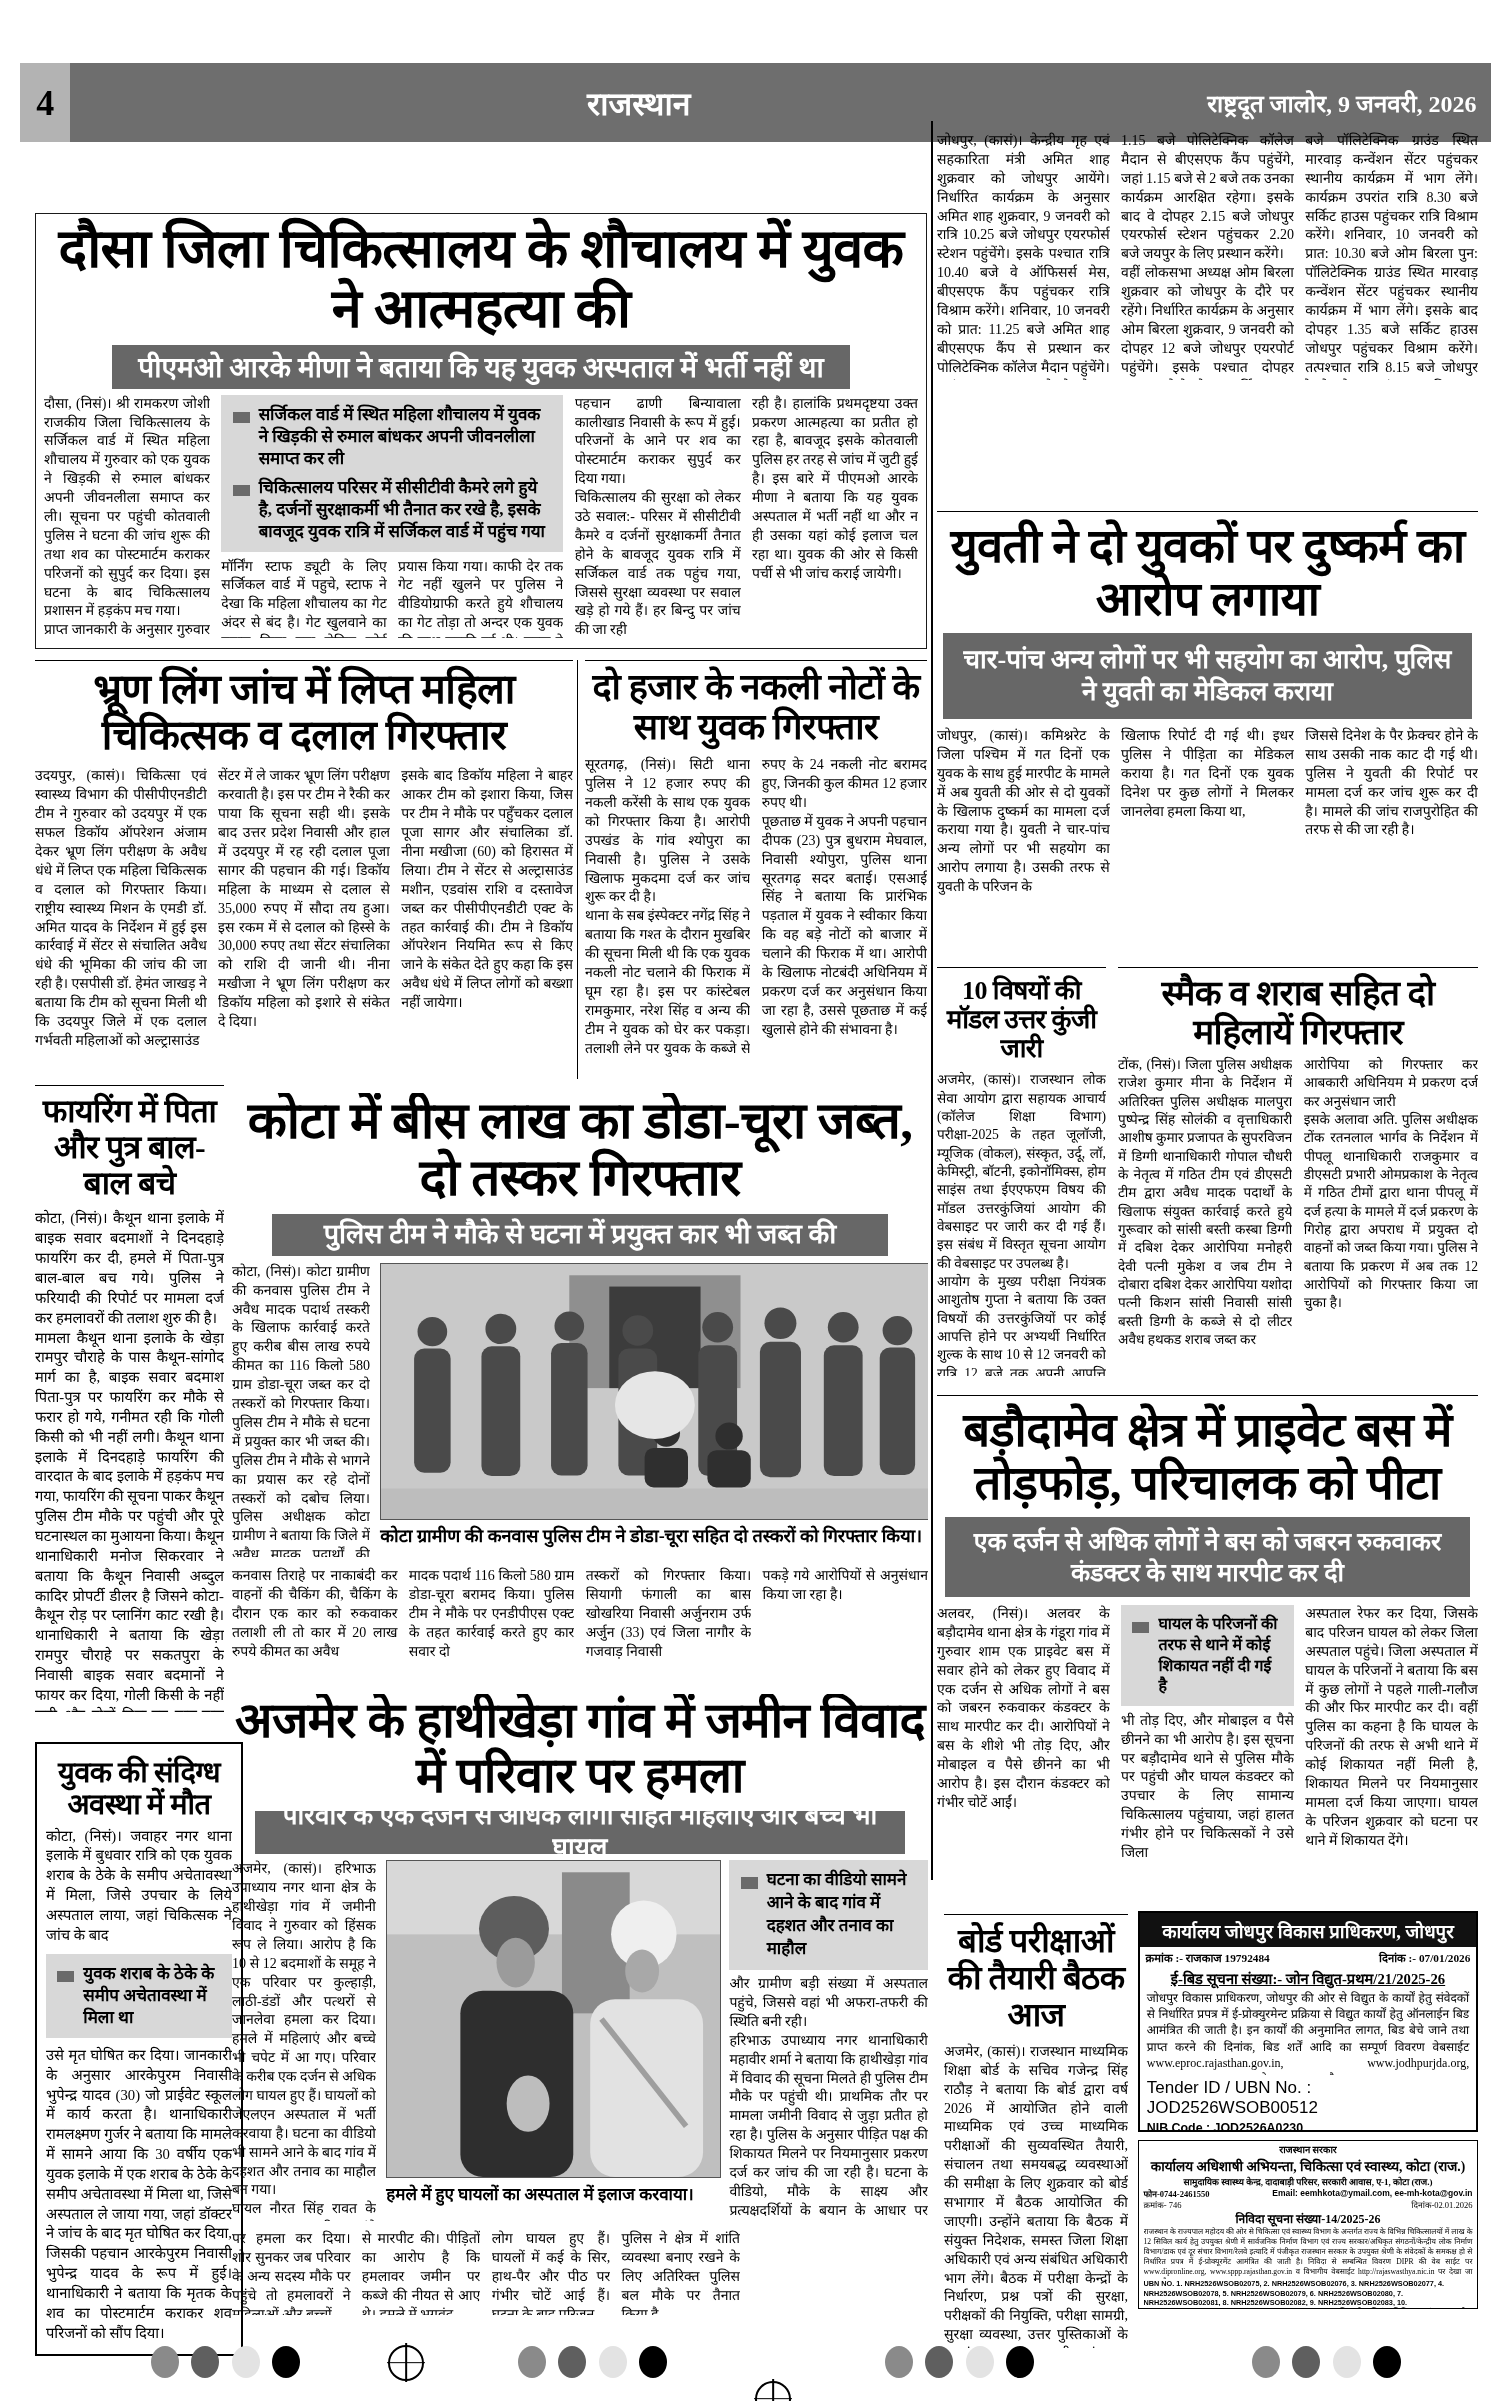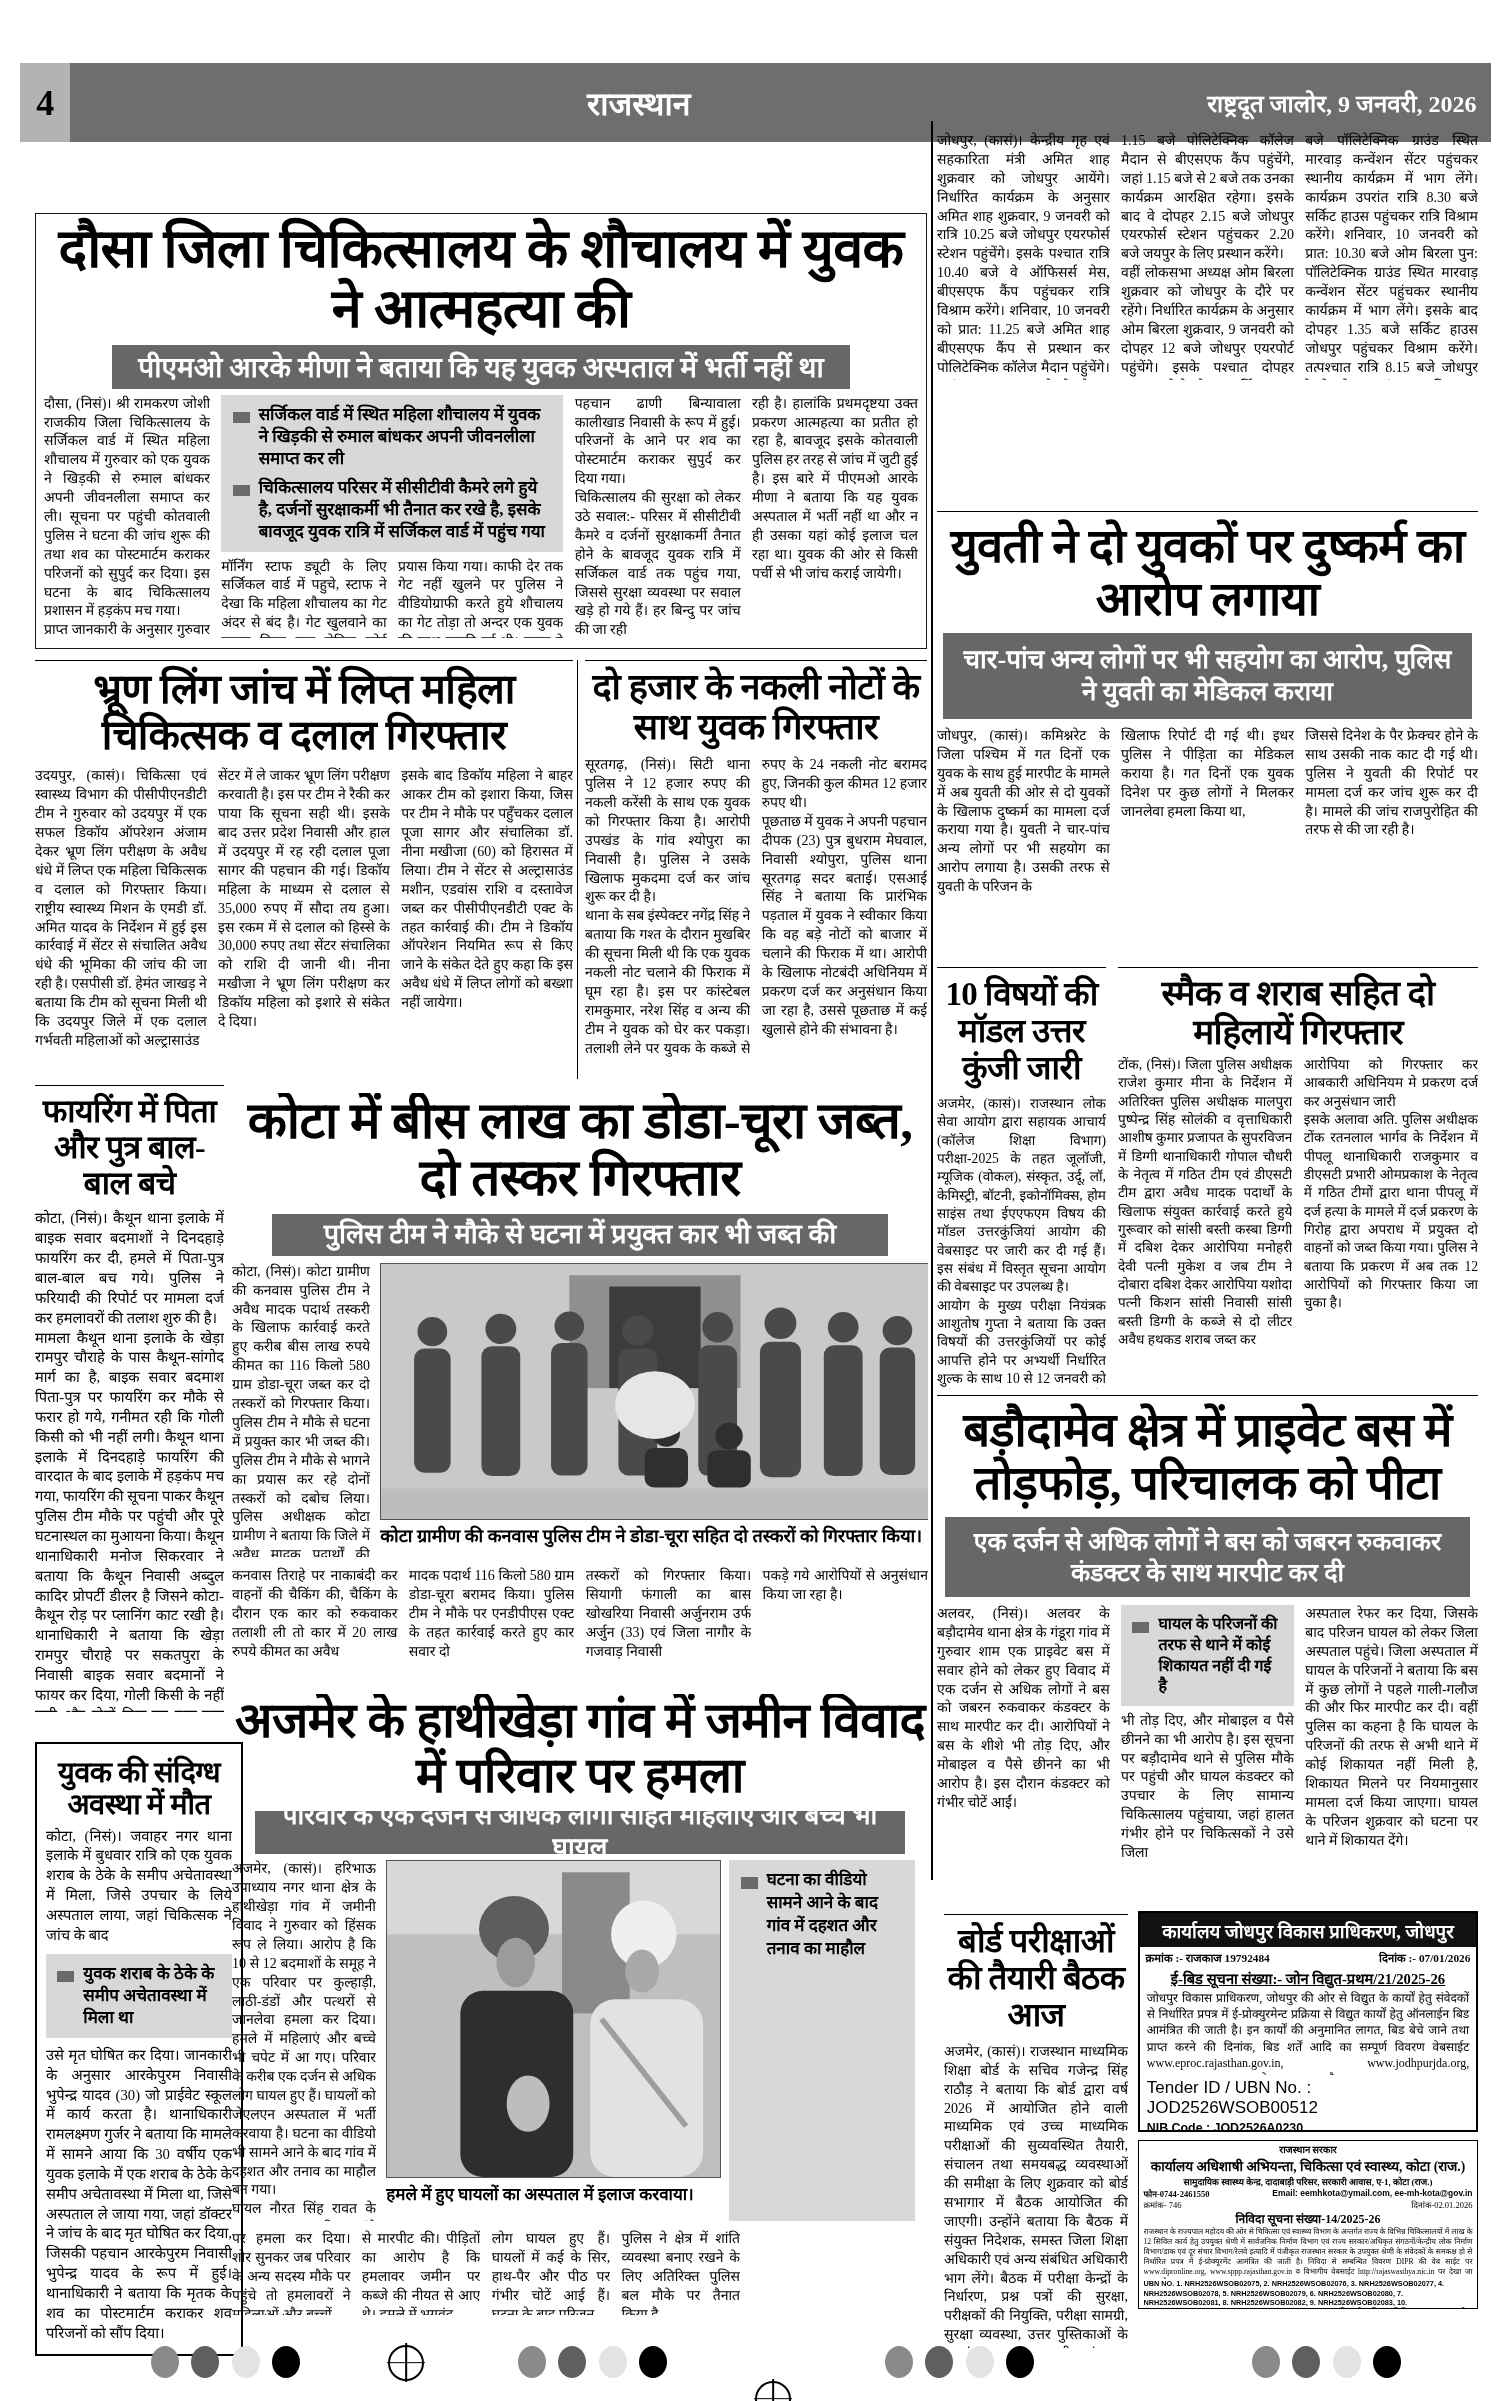--- a/index.html
+++ b/index.html
@@ -162,21 +162,21 @@
     </div>
     <div class="cols" style="height:96px;margin-top:10.2px">
       <div class="col body-t">कनवास तिराहे पर नाकाबंदी कर वाहनों की चैकिंग की, चैकिंग के दौरान एक कार को रुकवाकर तलाशी ली तो कार में 20 लाख रुपये कीमत का अवैध</div>
       <div class="col body-t">मादक पदार्थ 116 किलो 580 ग्राम डोडा-चूरा बरामद किया। पुलिस टीम ने मौके पर एनडीपीएस एक्ट के तहत कार्रवाई करते हुए कार सवार दो</div>
       <div class="col body-t">तस्करों को गिरफ्तार किया। सियागी फंगाली का बास खोखरिया निवासी अर्जुनराम उर्फ अर्जुन (33) एवं जिला नागौर के गजवाड़ निवासी</div>
       <div class="col body-t">पकड़े गये आरोपियों से अनुसंधान किया जा रहा है।</div>
     </div>
   </div>
 
   <div class="abs region" style="left:937px;top:967px;width:169px;height:422px;border-top:1.1px solid #000;padding-top:8px">
-    <div class="hl" style="font-size:33px">10 विषयों की मॉडल उत्तर कुंजी जारी</div>
+    <div class="hl" style="font-size:26px">10 विषयों की मॉडल उत्तर कुंजी जारी</div>
     <div class="body-t" style="font-size:13.6px;height:305px;margin-top:8px">अजमेर, (कासं)। राजस्थान लोक सेवा आयोग द्वारा सहायक आचार्य (कॉलेज शिक्षा विभाग) परीक्षा-2025 के तहत जूलॉजी, म्यूजिक (वोकल), संस्कृत, उर्दू, लॉ, केमिस्ट्री, बॉटनी, इकोनॉमिक्स, होम साइंस तथा ईएएफएम विषय की मॉडल उत्तरकुंजियां आयोग की वेबसाइट पर जारी कर दी गई हैं। इस संबंध में विस्तृत सूचना आयोग की वेबसाइट पर उपलब्ध है।
 आयोग के मुख्य परीक्षा नियंत्रक आशुतोष गुप्ता ने बताया कि उक्त विषयों की उत्तरकुंजियों पर कोई आपत्ति होने पर अभ्यर्थी निर्धारित शुल्क के साथ 10 से 12 जनवरी को रात्रि 12 बजे तक अपनी आपत्ति ऑनलाइन दर्ज करवा सकता है।</div>
   </div>
 
   <div class="abs region" style="left:1118px;top:967px;width:360px;height:422px;border-top:1.1px solid #000;padding-top:5.6px">
     <div class="hl" style="font-size:35px">स्मैक व शराब सहित दो महिलायें गिरफ्तार</div>
     <div class="cols" style="height:294px;margin-top:4px">
       <div class="col body-t" style="font-size:13.6px">टोंक, (निसं)। जिला पुलिस अधीक्षक राजेश कुमार मीना के निर्देशन में अतिरिक्त पुलिस अधीक्षक मालपुरा पुष्पेन्द्र सिंह सोलंकी व वृत्ताधिकारी आशीष कुमार प्रजापत के सुपरविजन में डिग्गी थानाधिकारी गोपाल चौधरी के नेतृत्व में गठित टीम एवं डीएसटी टीम द्वारा अवैध मादक पदार्थों के खिलाफ संयुक्त कार्रवाई करते हुये गुरूवार को सांसी बस्ती कस्बा डिग्गी में दबिश देकर आरोपिया मनोहरी देवी पत्नी मुकेश व जब टीम ने दोबारा दबिश देकर आरोपिया यशोदा पत्नी किशन सांसी निवासी सांसी बस्ती डिग्गी के कब्जे से दो लीटर अवैध हथकड शराब जब्त कर</div>
       <div class="col body-t" style="font-size:13.6px">आरोपिया को गिरफ्तार कर आबकारी अधिनियम मे प्रकरण दर्ज कर अनुसंधान जारी
 इसके अलावा अति. पुलिस अधीक्षक टोंक रतनलाल भार्गव के निर्देशन में पीपलू थानाधिकारी राजकुमार व डीएसटी प्रभारी ओमप्रकाश के नेतृत्व में गठित टीमों द्वारा थाना पीपलू में दर्ज हत्या के मामले में दर्ज प्रकरण के गिरोह द्वारा अपराध में प्रयुक्त दो वाहनों को जब्त किया गया। पुलिस ने बताया कि प्रकरण में अब तक 12 आरोपियों को गिरफ्तार किया जा चुका है।</div>
@@ -230,21 +230,21 @@
             <g>
               <ellipse cx="455" cy="130" rx="58" ry="60" fill="#efefef"></ellipse>
               <ellipse cx="452" cy="195" rx="30" ry="38" fill="#a8a8a8"></ellipse>
               <rect x="360" y="245" width="200" height="315" rx="44" fill="#e2e2e2"></rect>
               <path d="M 380 280 L 530 470" stroke="#9e9e9e" stroke-width="10" fill="none"></path>
             </g>
           </svg>
         </div>
         <div class="caption" style="margin-top:5.6px;font-size:17px">हमले में हुए घायलों का अस्पताल में इलाज करवाया।</div>
       </div>
-      <div style="flex:1;min-width:0;display:flex;flex-direction:row;gap:13px">
+      <div style="flex:1;min-width:0;display:flex;flex-direction:column;gap:5px">
         <div class="graybox bullet" style="font-size:17px;line-height:1.35">
           <span class="sq"></span>
           <span style="font-weight:bold">घटना का वीडियो सामने आने के बाद गांव में दहशत और तनाव का माहौल</span>
         </div>
         <div class="body-t" style="flex:1">और ग्रामीण बड़ी संख्या में अस्पताल पहुंचे, जिससे वहां भी अफरा-तफरी की स्थिति बनी रही।
 हरिभाऊ उपाध्याय नगर थानाधिकारी महावीर शर्मा ने बताया कि हाथीखेड़ा गांव में विवाद की सूचना मिलते ही पुलिस टीम मौके पर पहुंची थी। प्राथमिक तौर पर मामला जमीनी विवाद से जुड़ा प्रतीत हो रहा है। पुलिस के अनुसार पीड़ित पक्ष की शिकायत मिलने पर नियमानुसार प्रकरण दर्ज कर जांच की जा रही है। घटना के वीडियो, मौके के साक्ष्य और प्रत्यक्षदर्शियों के बयान के आधार पर आरोपियों की पहचान की जा रही है। पुलिस ने क्षेत्र में शांति व्यवस्था बनाए रखने के लिए अतिरिक्त पुलिस बल मौके पर तैनात किया है।</div>
       </div>
     </div>
     <div class="cols" style="height:85px;margin-top:9px;width:508px">
       <div class="col body-t">पर हमला कर दिया। शोर सुनकर जब परिवार के अन्य सदस्य मौके पर पहुंचे तो हमलावरों ने महिलाओं और बच्चों</div>

